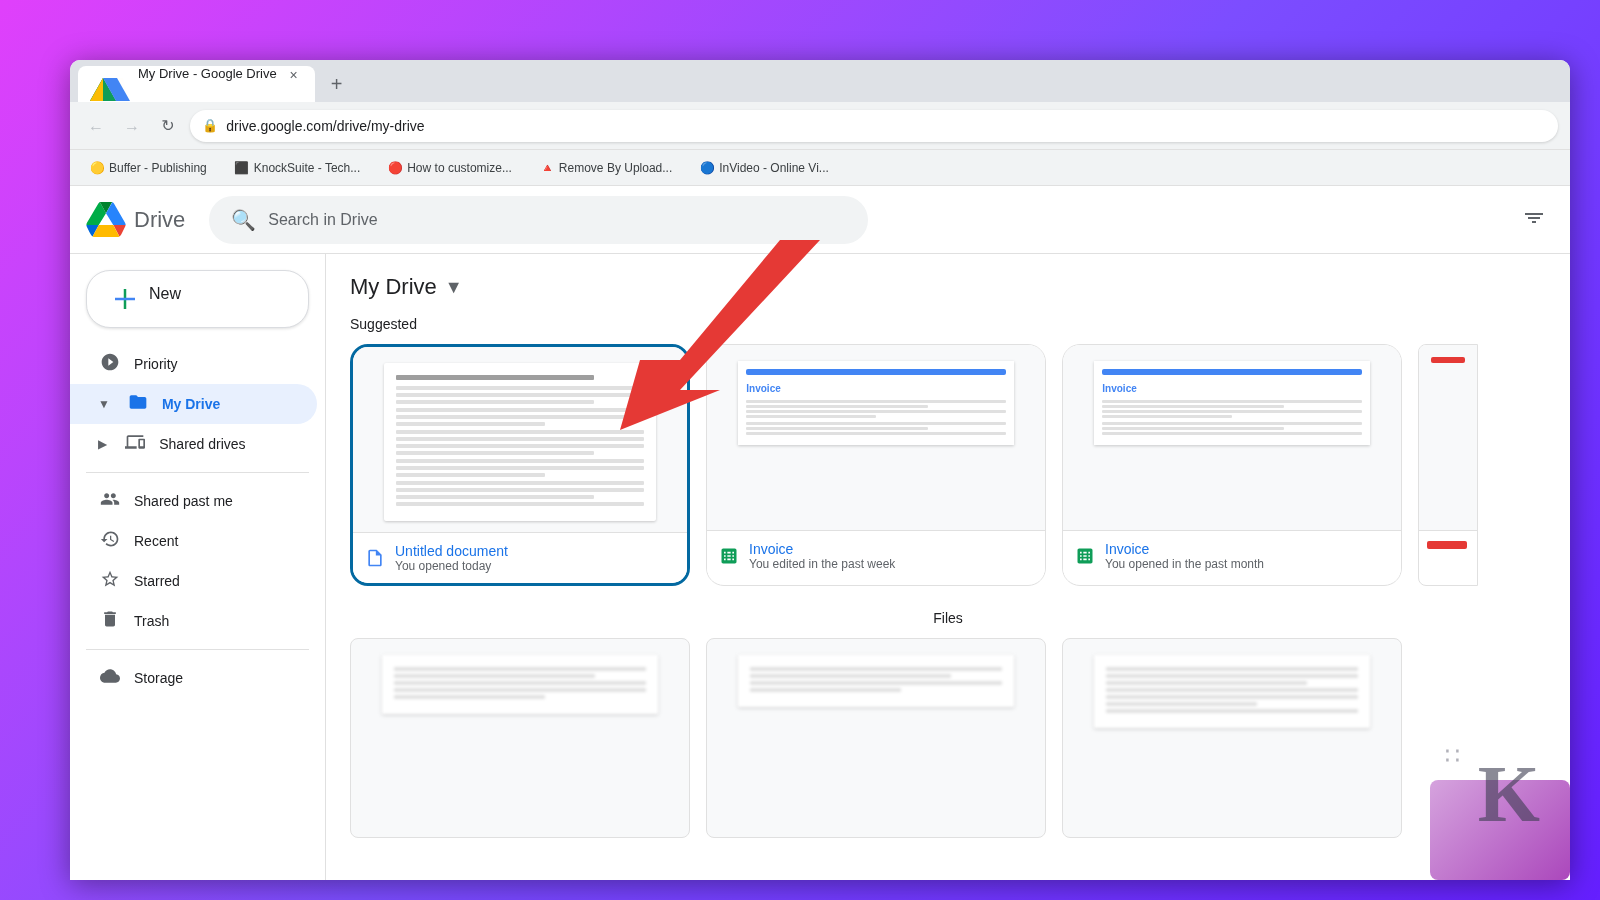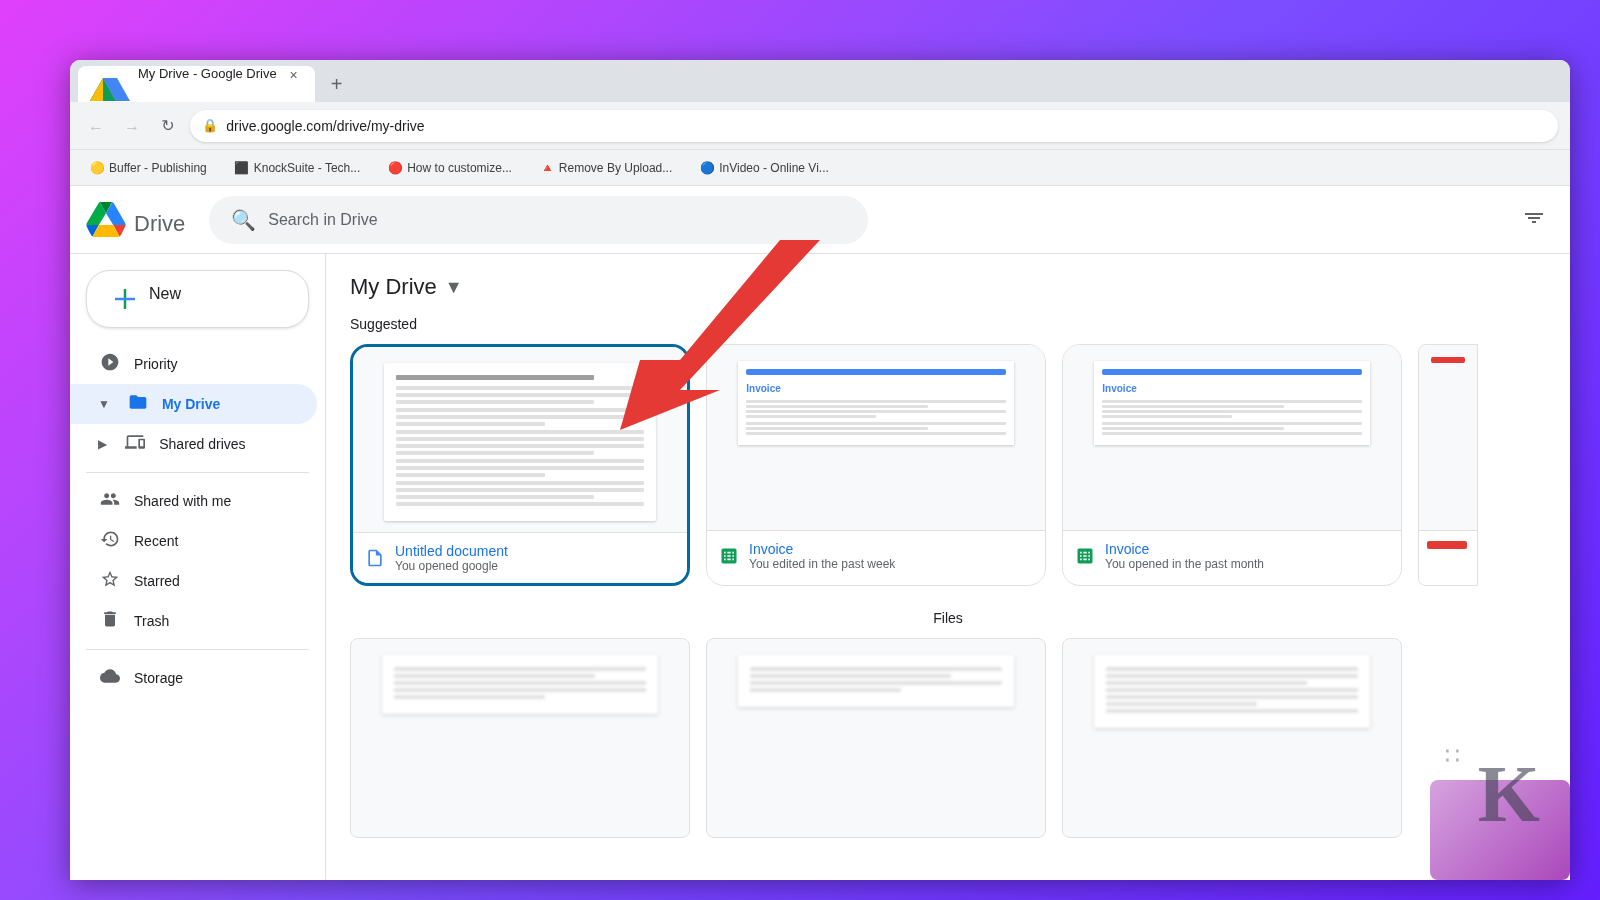--- a/index.html
+++ b/index.html
@@ -149,21 +149,21 @@
       height: 68px;
       display: flex;
       align-items: center;
       padding: 0 16px;
       gap: 16px;
       border-bottom: 1px solid #e0e0e0;
       background: #fff;
     }
     .drive-logo {
       display: flex;
-      align-items: flex-end;
+      align-items: center;
       gap: 8px;
       text-decoration: none;
       margin-right: 8px;
     }
     .drive-logo-text {
       font-size: 22px;
       color: #5f6368;
       font-weight: 400;
     }
     .search-bar {
@@ -633,21 +633,21 @@
         </div>
 
         <div class="sidebar-divider"></div>
 
         <div class="sidebar-item">
           <span class="item-icon">
             <svg width="20" height="20" viewBox="0 0 24 24" fill="#5f6368">
               <path d="M16 11c1.66 0 2.99-1.34 2.99-3S17.66 5 16 5c-1.66 0-3 1.34-3 3s1.34 3 3 3zm-8 0c1.66 0 2.99-1.34 2.99-3S9.66 5 8 5C6.34 5 5 6.34 5 8s1.34 3 3 3zm0 2c-2.33 0-7 1.17-7 3.5V19h14v-2.5c0-2.33-4.67-3.5-7-3.5zm8 0c-.29 0-.62.02-.97.05 1.16.84 1.97 1.97 1.97 3.45V19h6v-2.5c0-2.33-4.67-3.5-7-3.5z"></path>
             </svg>
           </span>
-          <span>Shared with me</span>
+          <span>Shared past me</span>
         </div>
 
         <div class="sidebar-item">
           <span class="item-icon">
             <svg width="20" height="20" viewBox="0 0 24 24" fill="#5f6368">
               <path d="M13 3c-4.97 0-9 4.03-9 9H1l3.89 3.89.07.14L9 12H6c0-3.87 3.13-7 7-7s7 3.13 7 7-3.13 7-7 7c-1.93 0-3.68-.79-4.94-2.06l-1.42 1.42C8.27 19.99 10.51 21 13 21c4.97 0 9-4.03 9-9s-4.03-9-9-9zm-1 5v5l4.28 2.54.72-1.21-3.5-2.08V8H12z"></path>
             </svg>
           </span>
           <span>Recent</span>
         </div>
@@ -717,21 +717,21 @@
               </div>
             </div>
             <div class="file-info">
               <div class="file-type-icon">
                 <svg width="20" height="20" viewBox="0 0 24 24">
                   <path d="M14,2H6C4.9,2 4,2.9 4,4V20C4,21.1 4.9,22 6,22H18C19.1,22 20,21.1 20,20V8L14,2M18,20H6V4H13V9H18V20Z" fill="#4285F4"></path>
                 </svg>
               </div>
               <div class="file-details">
                 <div class="file-name">Untitled document</div>
-                <div class="file-meta">You opened google</div>
+                <div class="file-meta">You opened today</div>
               </div>
             </div>
           </div>
 
           <div class="file-card">
             <div class="file-thumbnail">
               <div class="invoice-preview">
                 <div class="invoice-header-bar"></div>
                 <div class="invoice-title" style="font-size:10px;font-weight:bold;color:#4285f4;">Invoice</div>
                 <div class="invoice-line full"></div>

